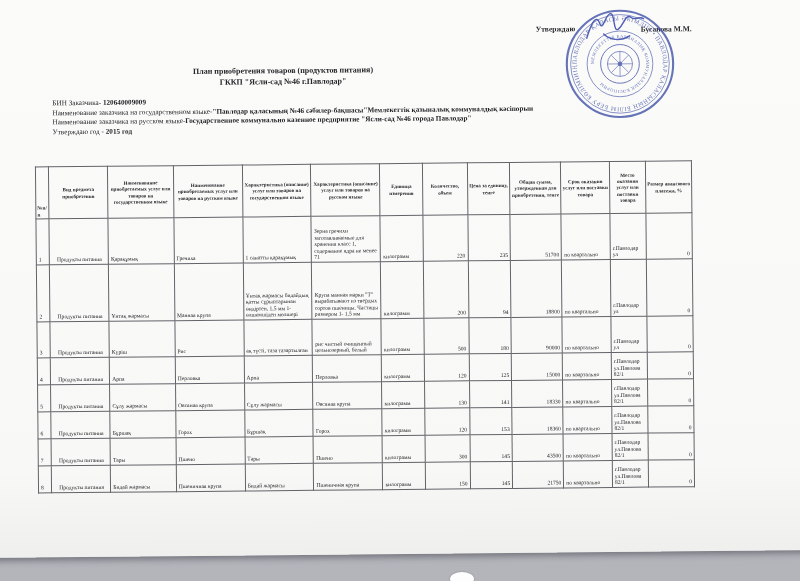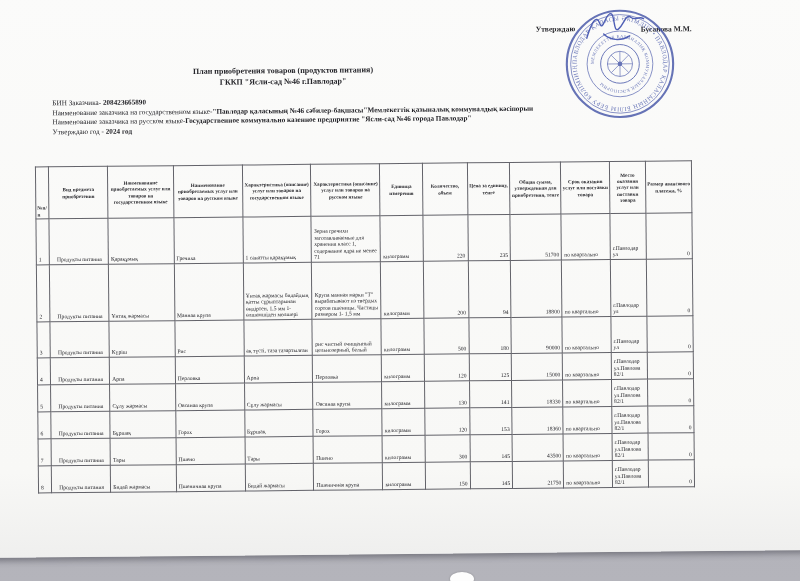--- a/index.html
+++ b/index.html
@@ -83,30 +83,30 @@
         </text>
       </svg>
 
       <div class="title-block">
         <div class="title-line">План приобретения товаров (продуктов питания)</div>
         <div class="title-line">ГККП "Ясли-сад №46 г.Павлодар"</div>
       </div>
 
       <div class="info-block">
         <div class="info-line">
-          <span>БИН Заказчика- </span><b>208423665890</b>
+          <span>БИН Заказчика- </span><b>120640009009</b>
         </div>
         <div class="info-line">
           <span>Наименование заказчика на государственном языке-</span><b>"Павлодар қаласының №46 сәбилер-бақшасы"Мемлекеттік қазыналық коммуналдық кәсіпорын</b>
         </div>
         <div class="info-line">
           <span>Наименование заказчика на русском языке-</span><b>Государственное коммунально казенное предприятие "Ясли-сад №46 города Павлодар"</b>
         </div>
         <div class="info-line">
-          <span>Утверждаю год - </span><b>2024 год</b>
+          <span>Утверждаю год - </span><b>2015 год</b>
         </div>
       </div>
 
       <table class="plan-table">
         <colgroup>
           <col class="w0">
             <col class="w1">
             <col class="w2">
             <col class="w3">
             <col class="w4">

